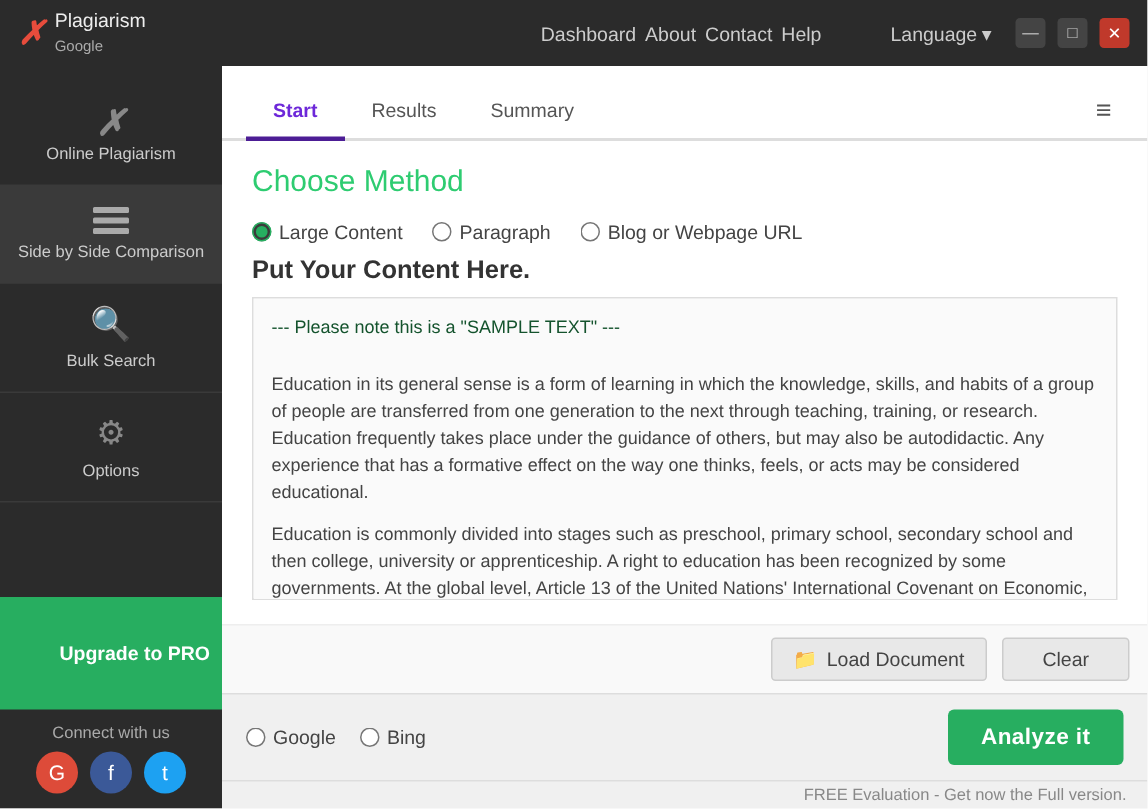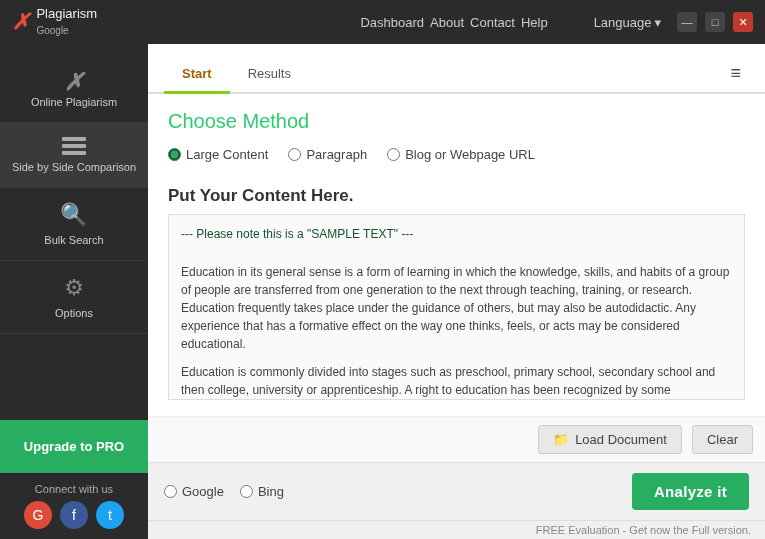--- a/index.html
+++ b/index.html
@@ -67,22 +67,22 @@
       color: #ccc;
       border-bottom: 1px solid #3a3a3a;
     }
     .sidebar-item.active { background: #3a3a3a; }
     .sidebar-label { font-size: 11px; color: #ccc; text-align: center; }
 
     .upgrade-btn {
       width: 100%;
       background: #27ae60;
       color: #fff;
-      text-align: center;
-      padding: 19px 8px;
+      text-align: right;
+      padding: 30px 8px;
       cursor: pointer;
       font-size: 13px;
       font-weight: bold;
       margin-top: auto;
     }
     .connect-section {
       padding: 10px 8px;
       text-align: center;
       color: #aaa;
       font-size: 11px;
@@ -119,43 +119,43 @@
     }
     .tab {
       padding: 10px 18px;
       font-size: 13px;
       cursor: pointer;
       color: #555;
       border-bottom: 3px solid transparent;
       margin-bottom: -2px;
     }
     .tab.active {
-      color: #a16207;
-      border-bottom: 3px solid #84cc16;
+      color: #6d28d9;
+      border-bottom: 3px solid #4c1d95;
       font-weight: bold;
     }
     .hamburger-menu {
       margin-left: auto;
       font-size: 18px;
       color: #555;
       cursor: pointer;
       padding: 8px;
     }
 
     
     .main-content { flex: 1; padding: 16px 20px; overflow: hidden; display: flex; flex-direction: column; }
 
     .choose-method-title {
       font-size: 20px;
       color: #2ecc71;
       margin-bottom: 14px;
       font-weight: normal;
     }
 
-    .radio-group { display: flex; align-items: center; gap: 20px; margin-bottom: 24px; }
+    .radio-group { display: flex; align-items: center; gap: 20px; margin-bottom: 8px; }
     .radio-option { display: flex; align-items: center; gap: 5px; cursor: pointer; font-size: 13px; color: #444; }
     .radio-option input { cursor: pointer; accent-color: #27ae60; }
 
     .put-content-title {
       font-size: 17px;
       color: #333;
       font-weight: bold;
       margin-bottom: 8px;
     }
 
@@ -189,21 +189,21 @@
       gap: 10px;
     }
     .load-doc-btn {
       display: flex; align-items: center; gap: 6px;
       background: #e8e8e8; border: 1px solid #ccc;
       padding: 6px 14px; border-radius: 3px; cursor: pointer;
       font-size: 13px; color: #444;
     }
     .clear-btn {
       background: #e8e8e8; border: 1px solid #ccc;
-      padding: 6px 14px; border-radius: 3px; cursor: pointer;
+      padding: 6px 26px; border-radius: 3px; cursor: pointer;
       font-size: 13px; color: #444;
     }
 
     
     .analyze-bar {
       display: flex;
       align-items: center;
       padding: 10px 16px;
       background: #f0f0f0;
       border-top: 1px solid #ddd;
@@ -303,20 +303,21 @@
       </div>
     </div>
 
   </div>
 
   <div class="content-area">
 
     <div class="tabs-bar">
       <div class="tab active">Start</div>
       <div class="tab">Results</div>
+      <div class="tab">Summary</div>
       <div class="hamburger-menu">≡</div>
     </div>
 
     <div class="main-content">
 
       <div class="choose-method-title">Choose Method</div>
 
       <div class="radio-group">
         <label class="radio-option">
           <input type="radio" name="method" checked="" style="">

